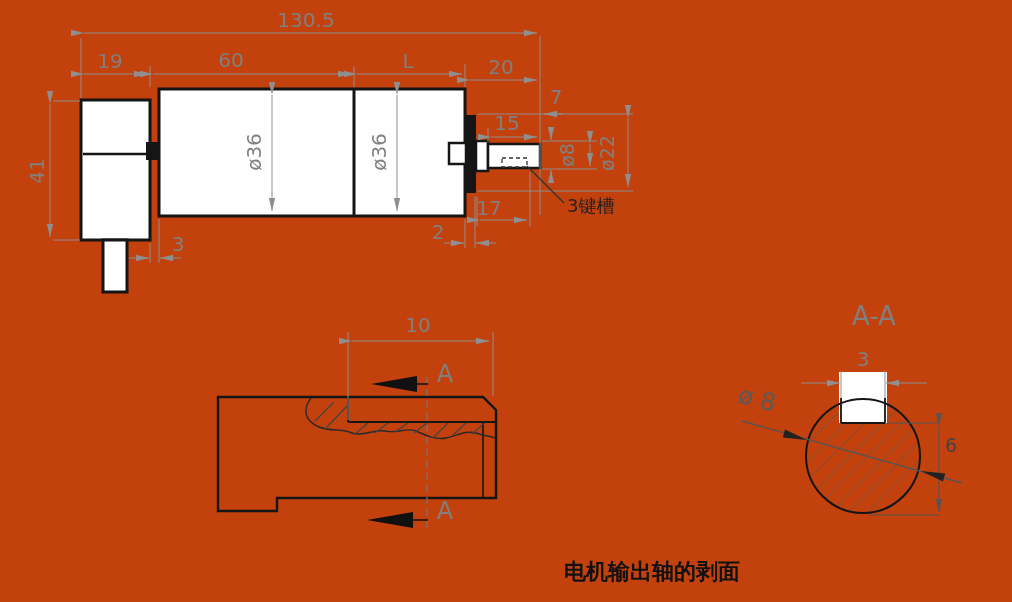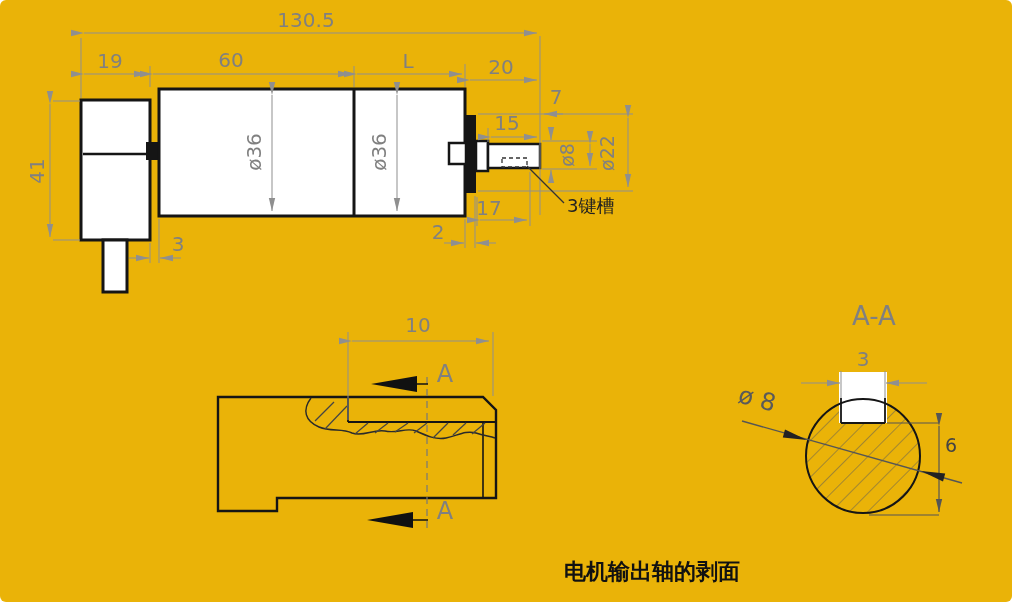--- a/index.html
+++ b/index.html
@@ -1,17 +1,17 @@
 <!DOCTYPE html>
 <html><head>
 <meta charset="utf-8">
 <style>
   html,body{margin:0;padding:0;background:#ffffff;}
-  #stage{position:relative;width:1012px;height:602px;background:#eab308;overflow:hidden;
-         font-family:"DejaVu Sans", sans-serif;border-radius:6px;}
+  #stage{position:relative;width:1012px;height:602px;background:#c2410c;overflow:hidden;
+         font-family:"DejaVu Sans", sans-serif;}
   svg{position:absolute;left:0;top:0;}
   text{font-family:"DejaVu Sans", sans-serif;}
   .dimtxt{fill:#808080;font-size:20px;}
   .dimtxt-s{fill:#808080;font-size:19px;}
 </style>
 </head>
 <body>
 
 <div id="stage">
 <svg width="1012" height="602" viewBox="0 0 1012 602">

